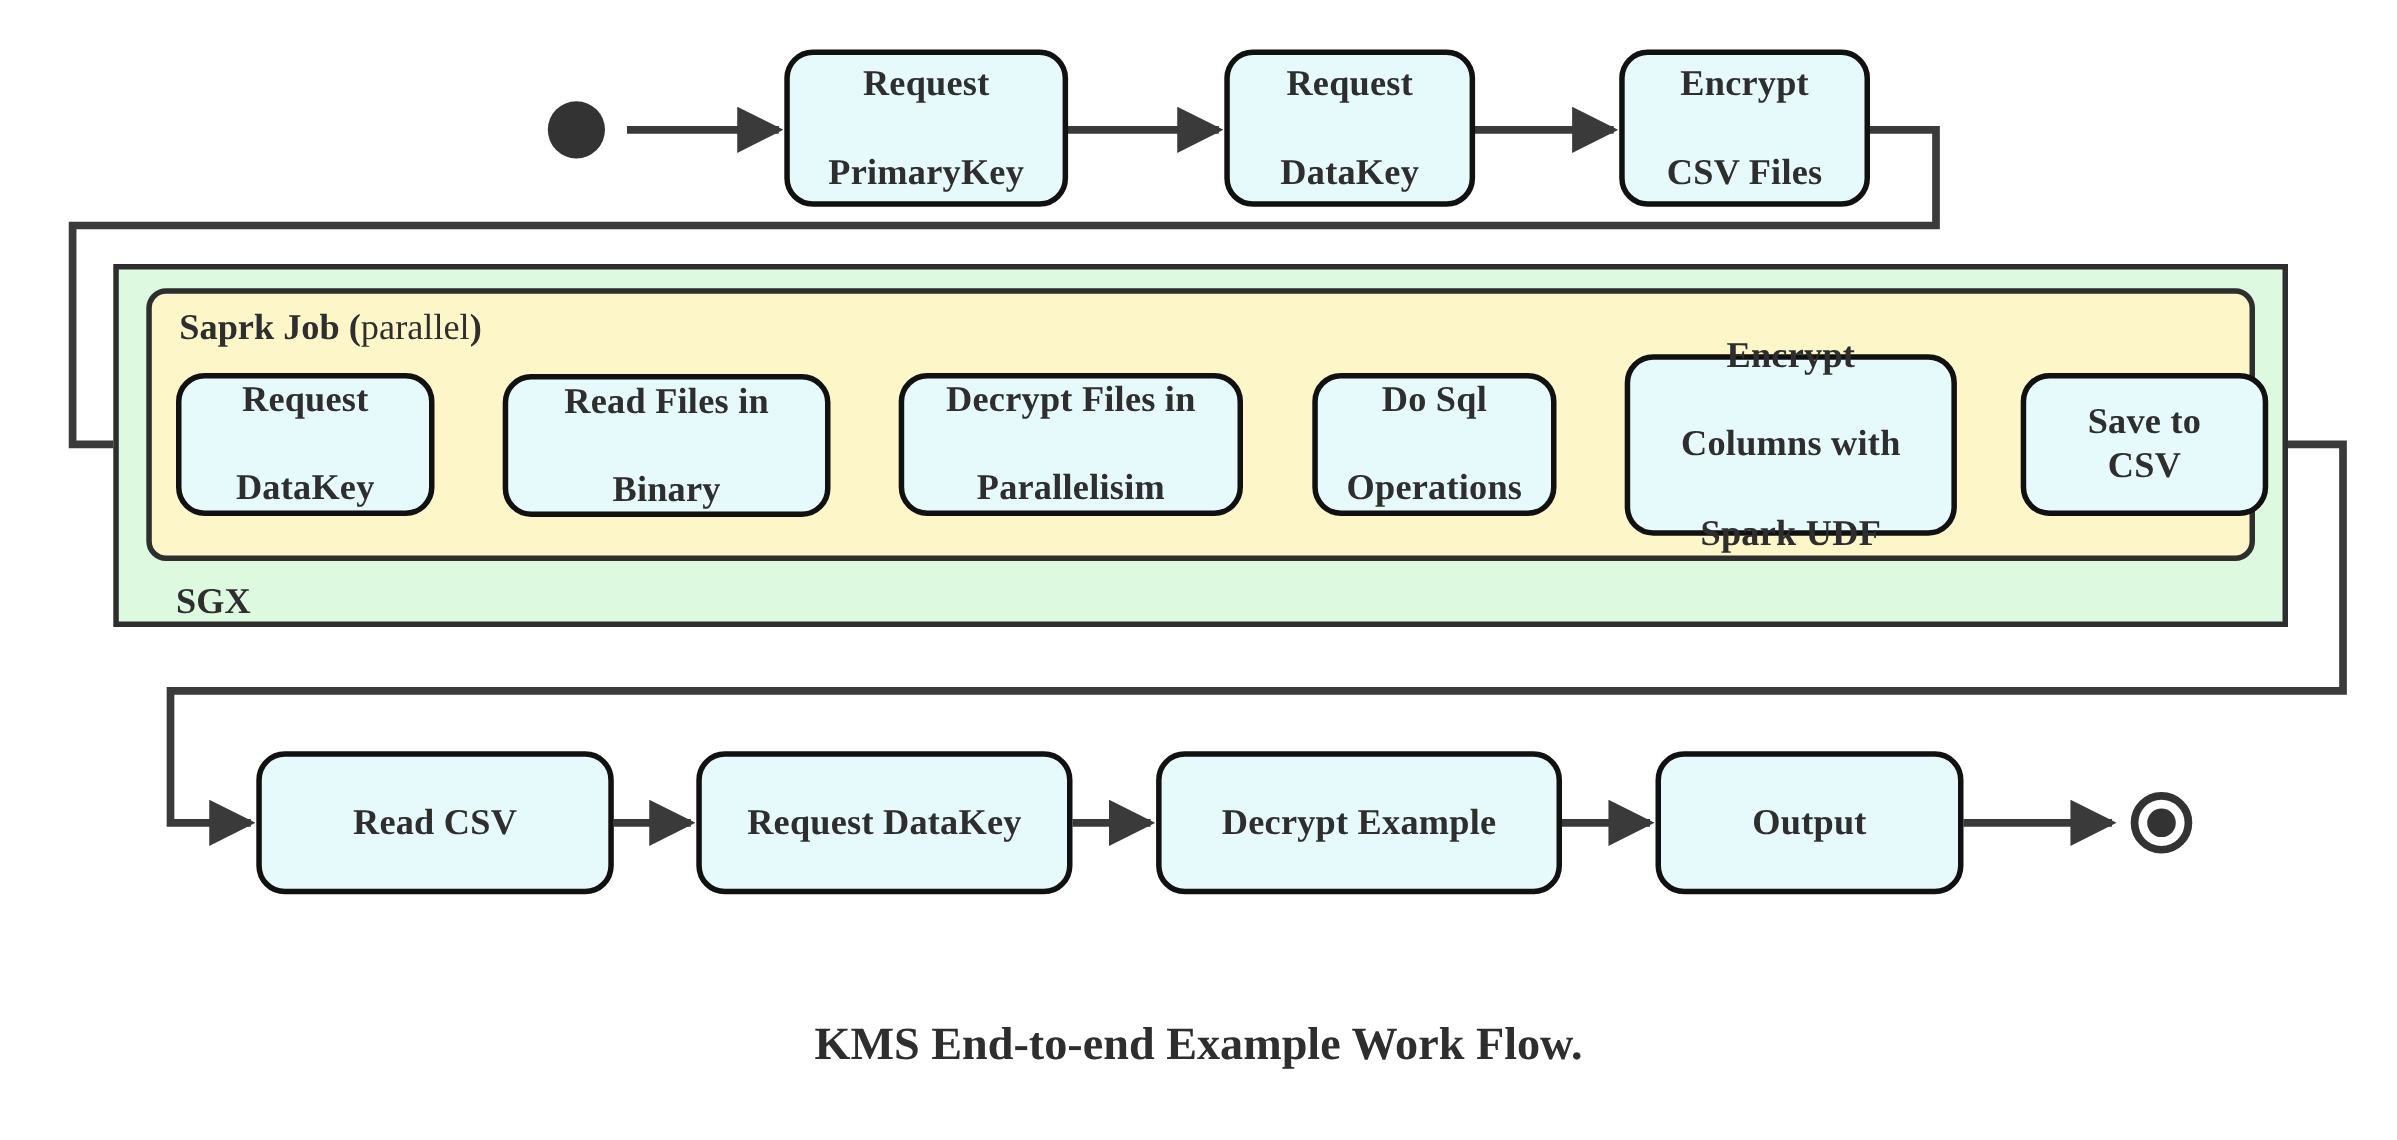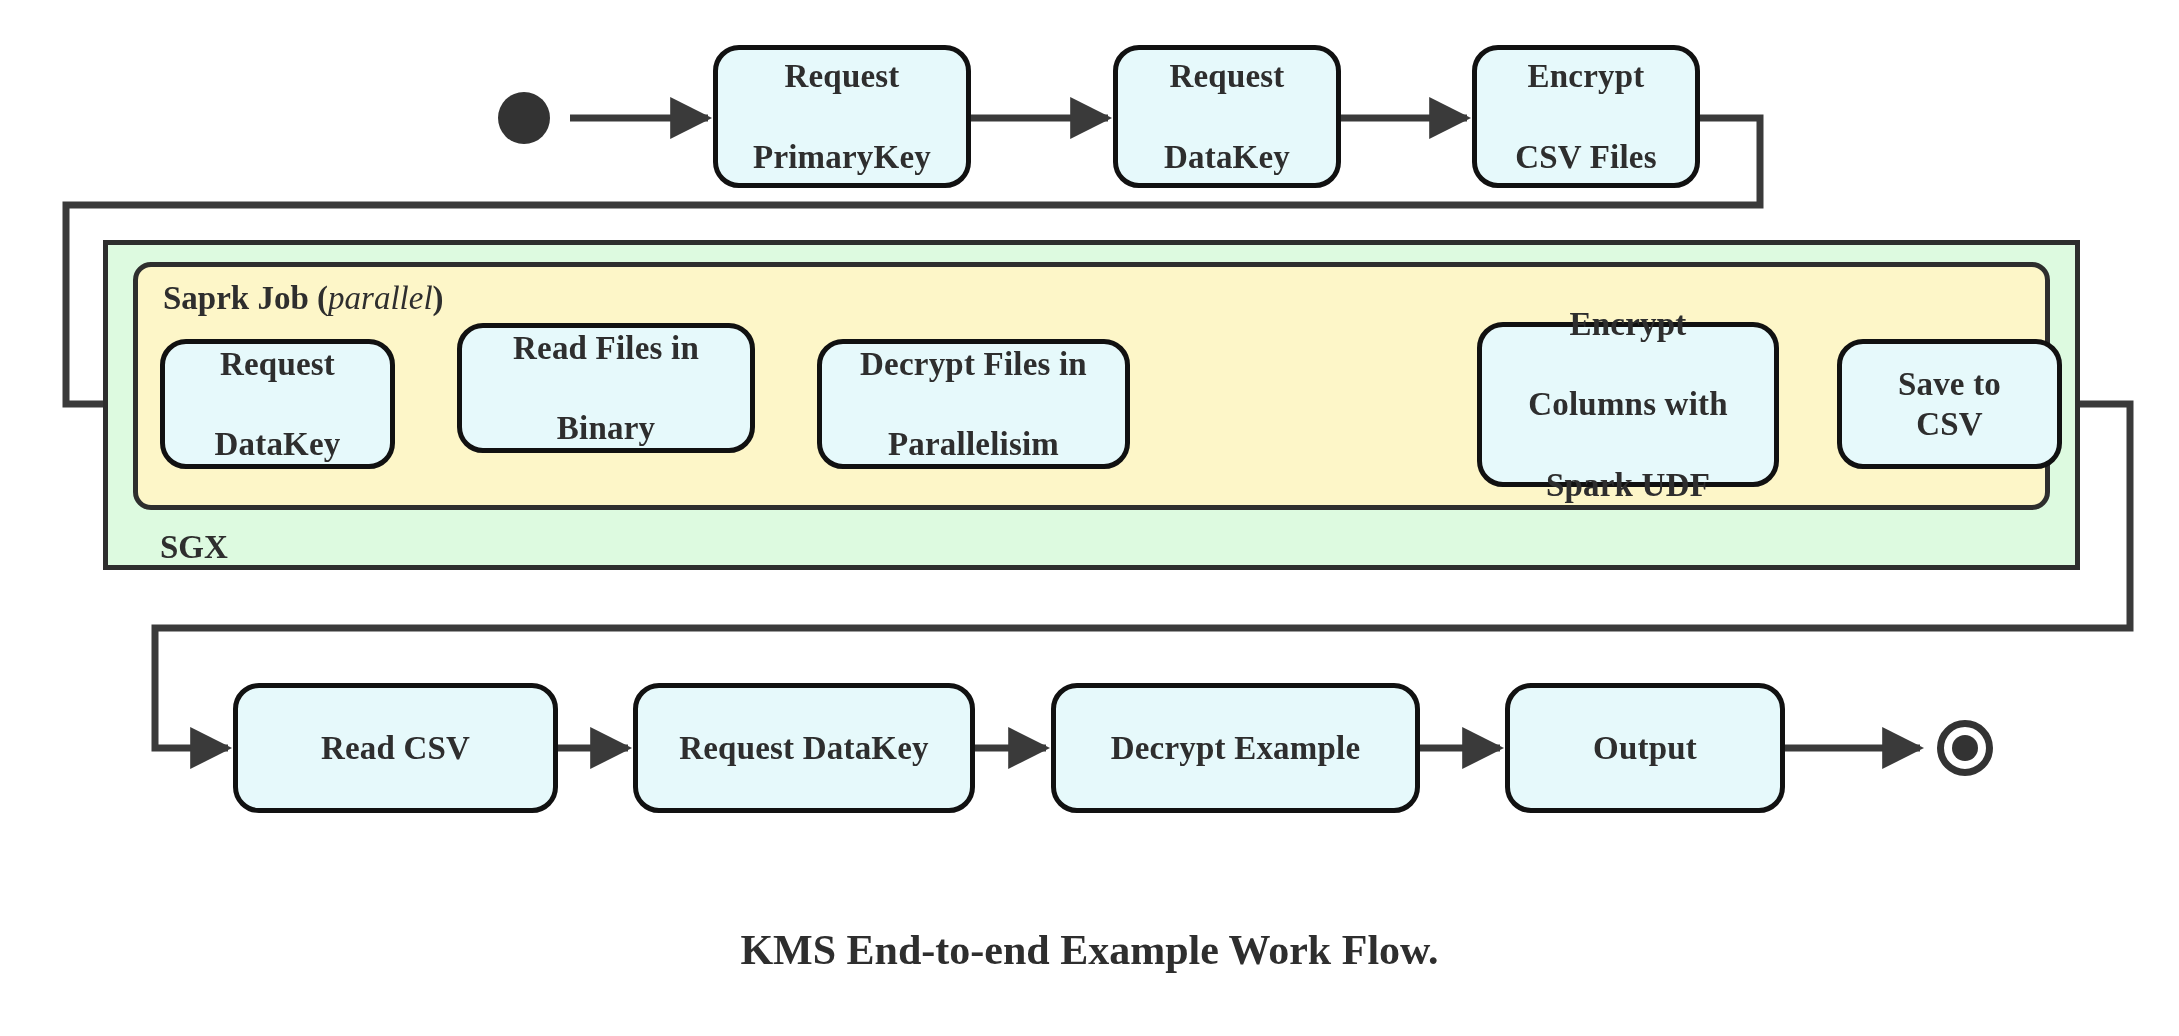--- a/index.html
+++ b/index.html
@@ -70,21 +70,20 @@
     color: #2e2e2e;
     font-weight: bold;
     font-size: 33px;
     white-space: nowrap;
     z-index: 5;
   }
   .container-label .paren {
     font-weight: bold;
   }
   .container-label .ital {
-    font-style: italic;
     font-weight: normal;
   }
   .start-node {
     position: absolute;
     width: 52px;
     height: 52px;
     border-radius: 50%;
     background: #333333;
     z-index: 6;
   }
@@ -188,34 +187,40 @@
     <span>Saprk Job</span>&nbsp;<span class="paren">(</span><span class="ital">parallel</span><span class="paren">)</span>
   </div>
 
   <div class="node" style="left:160px; top:339px; width:235px; height:130px;">
     <span>
       <span>Request</span><br>
       <span>DataKey</span>
     </span>
   </div>
 
-  <div class="node" style="left:457px; top:323px; width:298px; height:130px;">
+  <div class="node" style="left:457px; top:340px; width:298px; height:130px;">
     <span>
       <span>Read Files in</span><br>
       <span>Binary</span>
     </span>
   </div>
 
   <div class="node" style="left:817px; top:339px; width:313px; height:130px;">
     <span>
       <span>Decrypt Files in</span><br>
       <span>Parallelisim</span>
     </span>
   </div>
 
+  <div class="node" style="left:1193px; top:339px; width:222px; height:130px;">
+    <span>
+      <span>Do Sql</span><br>
+      <span>Operations</span>
+    </span>
+  </div>
 
   <div class="node" style="left:1477px; top:322px; width:302px; height:165px;">
     <span>
       <span>Encrypt</span><br>
       <span>Columns with</span><br>
       <span>Spark UDF</span>
     </span>
   </div>
 
   <div class="node" style="left:1837px; top:339px; width:225px; height:130px;">

